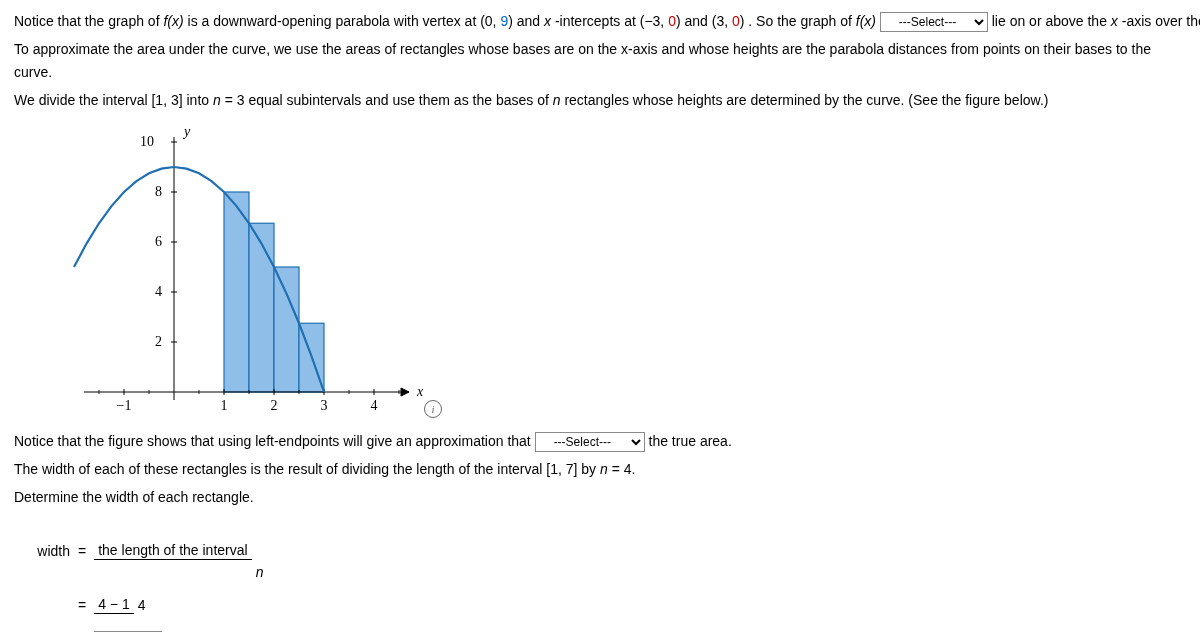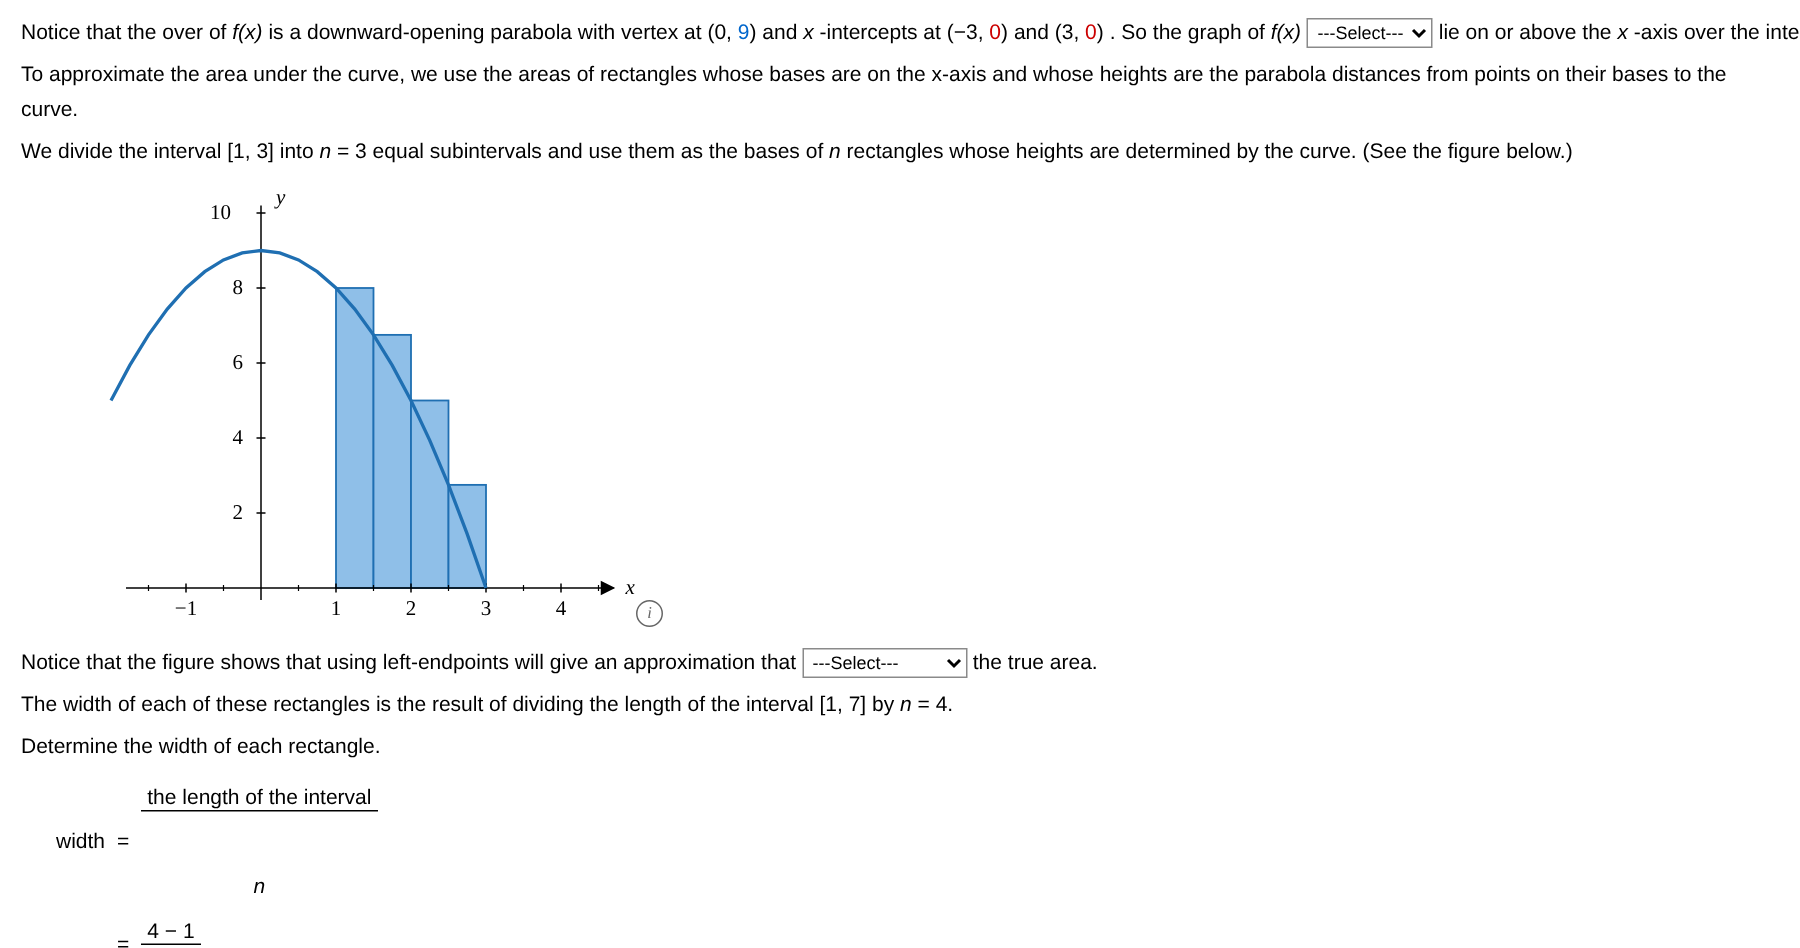--- a/index.html
+++ b/index.html
@@ -14,21 +14,21 @@
   .paragraph { margin-bottom: 6px; }
   .nowrap { white-space: nowrap; }
   .blue { color: #0066cc; }
   .red { color: #cc0000; }
   .italic { font-style: italic; margin-top: 40px; }
 
   select.inline {
     font-size: 12px;
     border: 1px solid #8a8a8a;
     background: #fff;
-    padding: 1px 2px;
+    padding: 1px 14px;
     vertical-align: baseline;
   }
   input.box {
     width: 60px;
     height: 18px;
     border: 1px solid #8a8a8a;
     font-size: 13px;
     padding: 0 3px;
     vertical-align: middle;
   }
@@ -39,30 +39,30 @@
 
   .info-circle {
     display:inline-block;width:16px;height:16px;border:1px solid #666;border-radius:50%;
     font-size:11px;line-height:16px;text-align:center;color:#666;font-style:italic;font-family:Georgia,serif;
     position:absolute;
   }
 
   
   .math-block { margin: 14px 0 0 4px; }
   .math-row { display:flex; align-items:center; gap:8px; margin-bottom:14px;}
-  .frac { display:inline-flex; flex-direction:column; align-items:center; vertical-align:middle; line-height:1.15;}
+  .frac { display:inline-flex; flex-direction:row; align-items:center; vertical-align:middle; line-height:1.15;}
   .frac .num { padding:0 4px 1px; border-bottom:1px solid #000; }
   .frac .den { padding:1px 4px 0; }
   .eq-label { min-width:52px; text-align:right;}
 </style>
 </head>
 <body>
 
 <div class="paragraph nowrap">
-  <span>Notice that the over of </span>
+  <span>Notice that the graph of </span>
   <span class="italic">f(x)</span>
   <span> is a downward-opening parabola with vertex at </span>
   <span><span>(0, </span><span class="blue">9</span><span>)</span></span>
   <span> and </span>
   <span class="italic">x</span>
   <span>-intercepts at </span>
   <span><span>(−3, </span><span class="red">0</span><span>)</span></span>
   <span> and </span>
   <span><span>(3, </span><span class="red">0</span><span>)</span></span>
   <span>. So the graph of </span>

